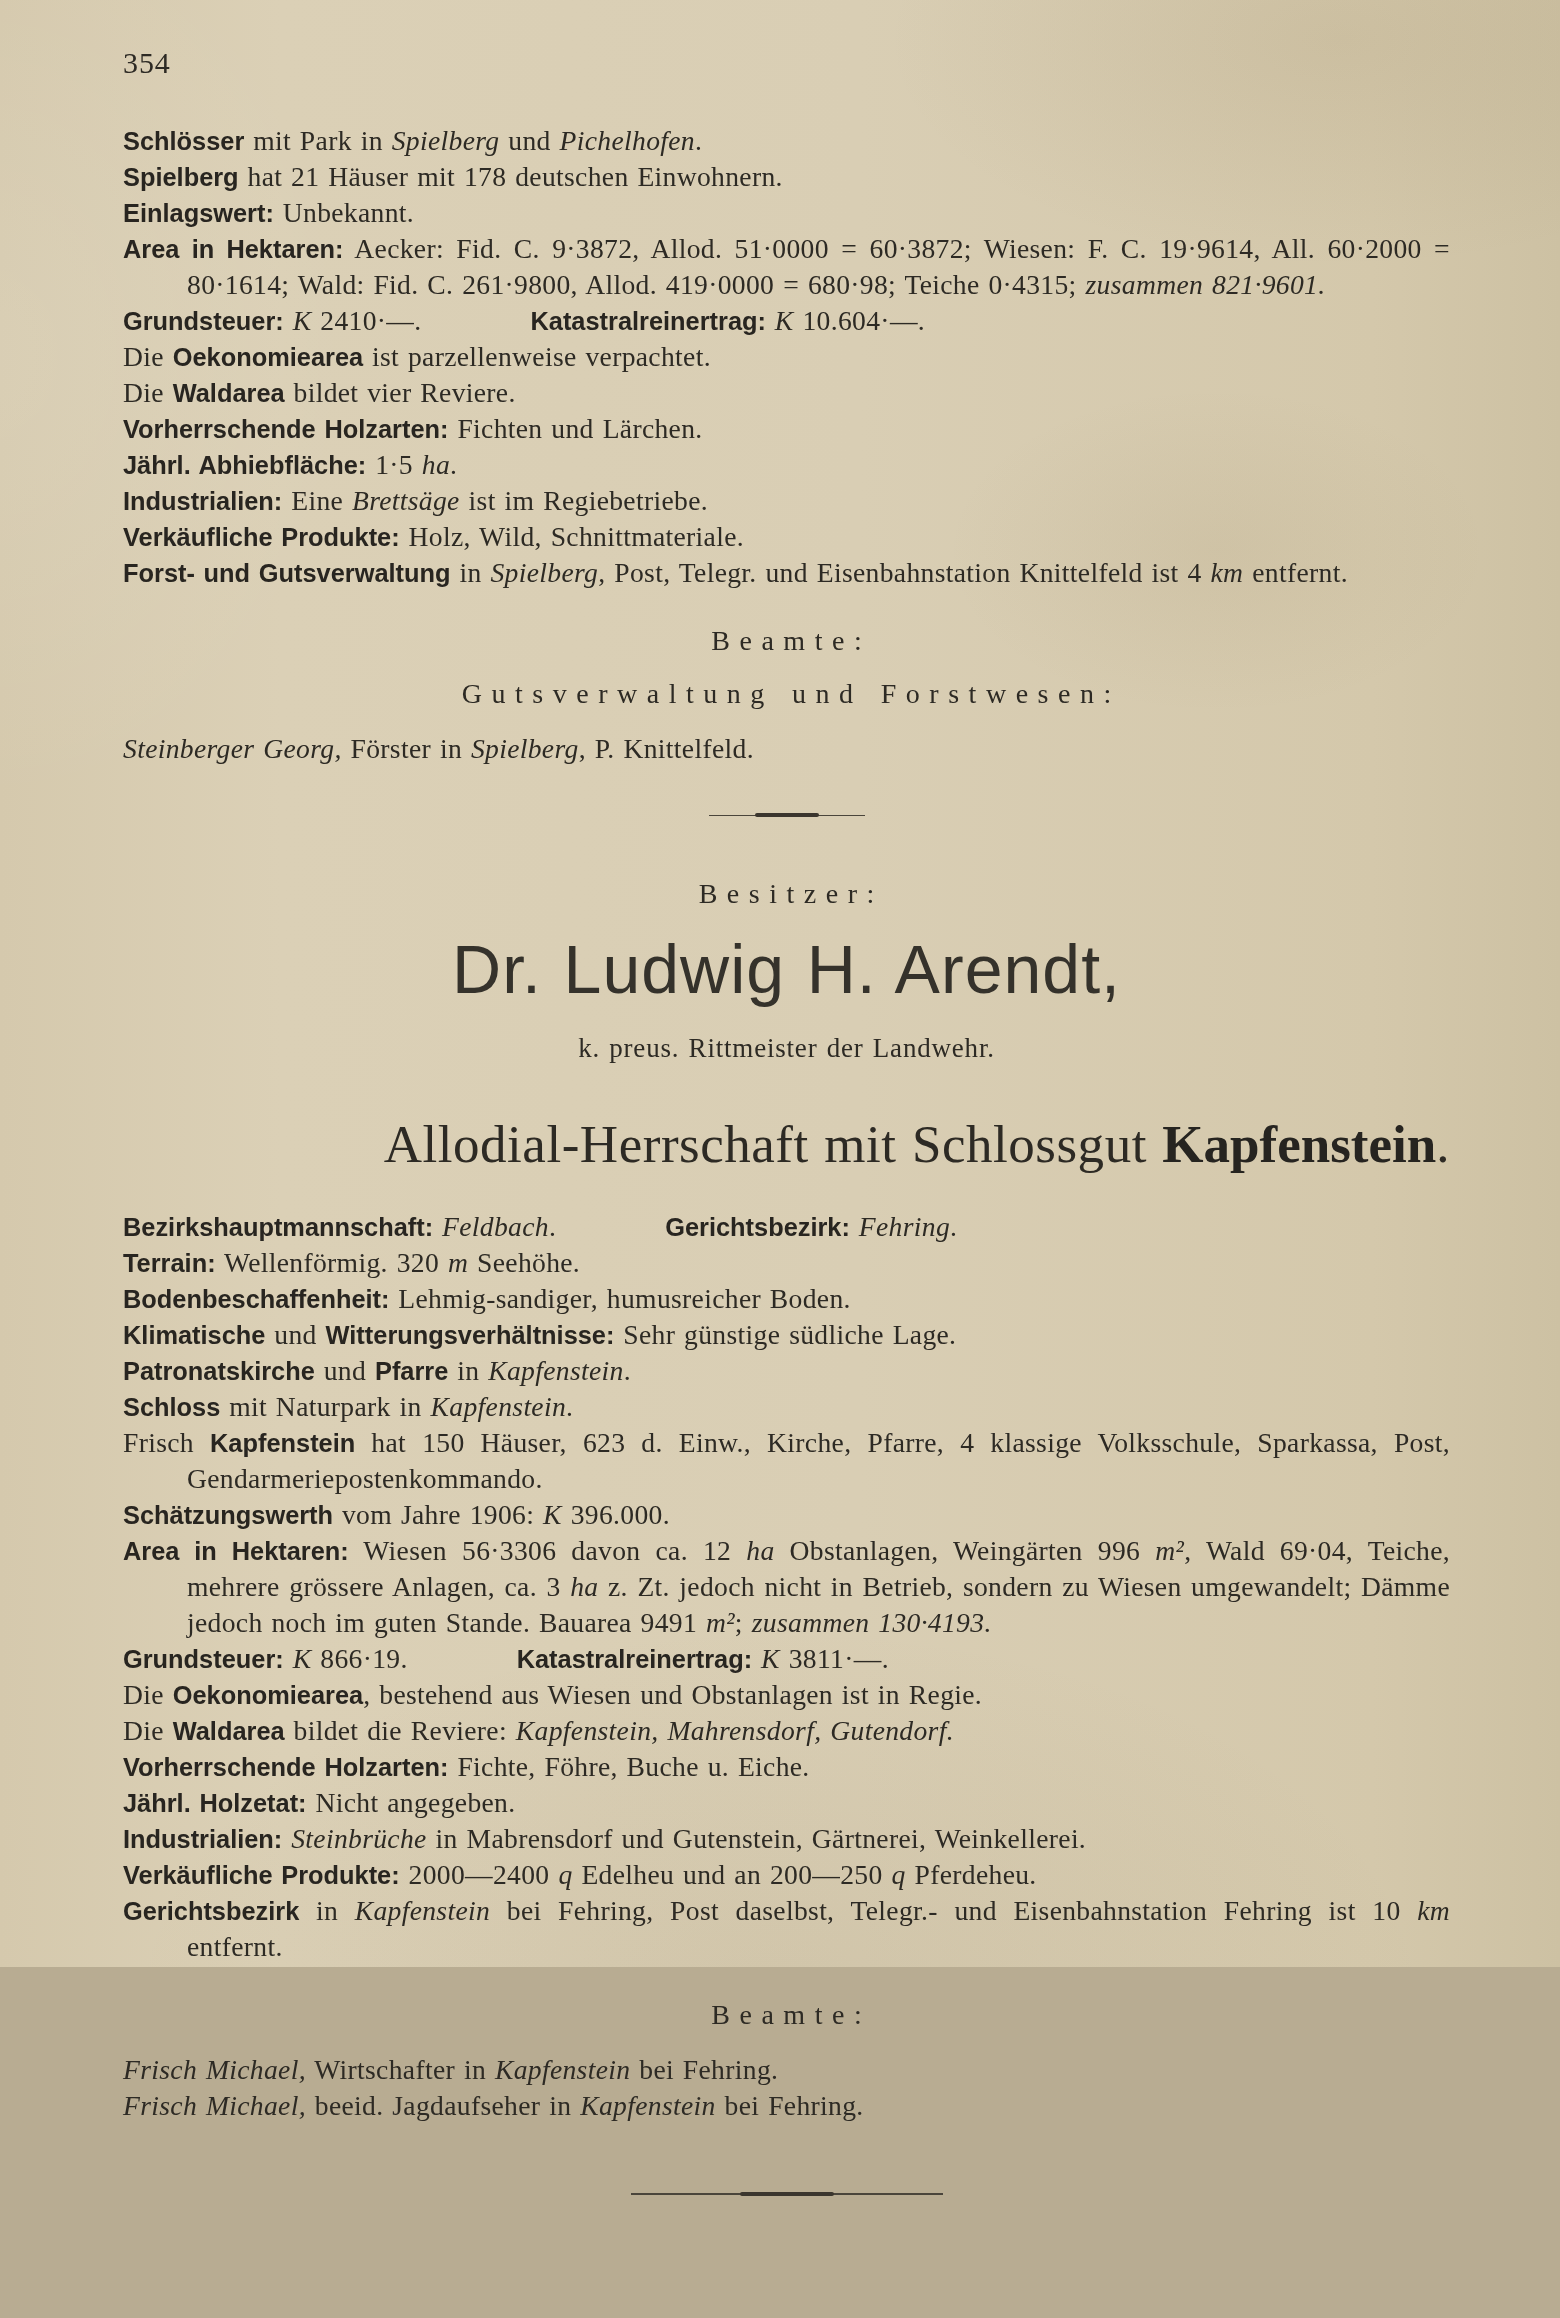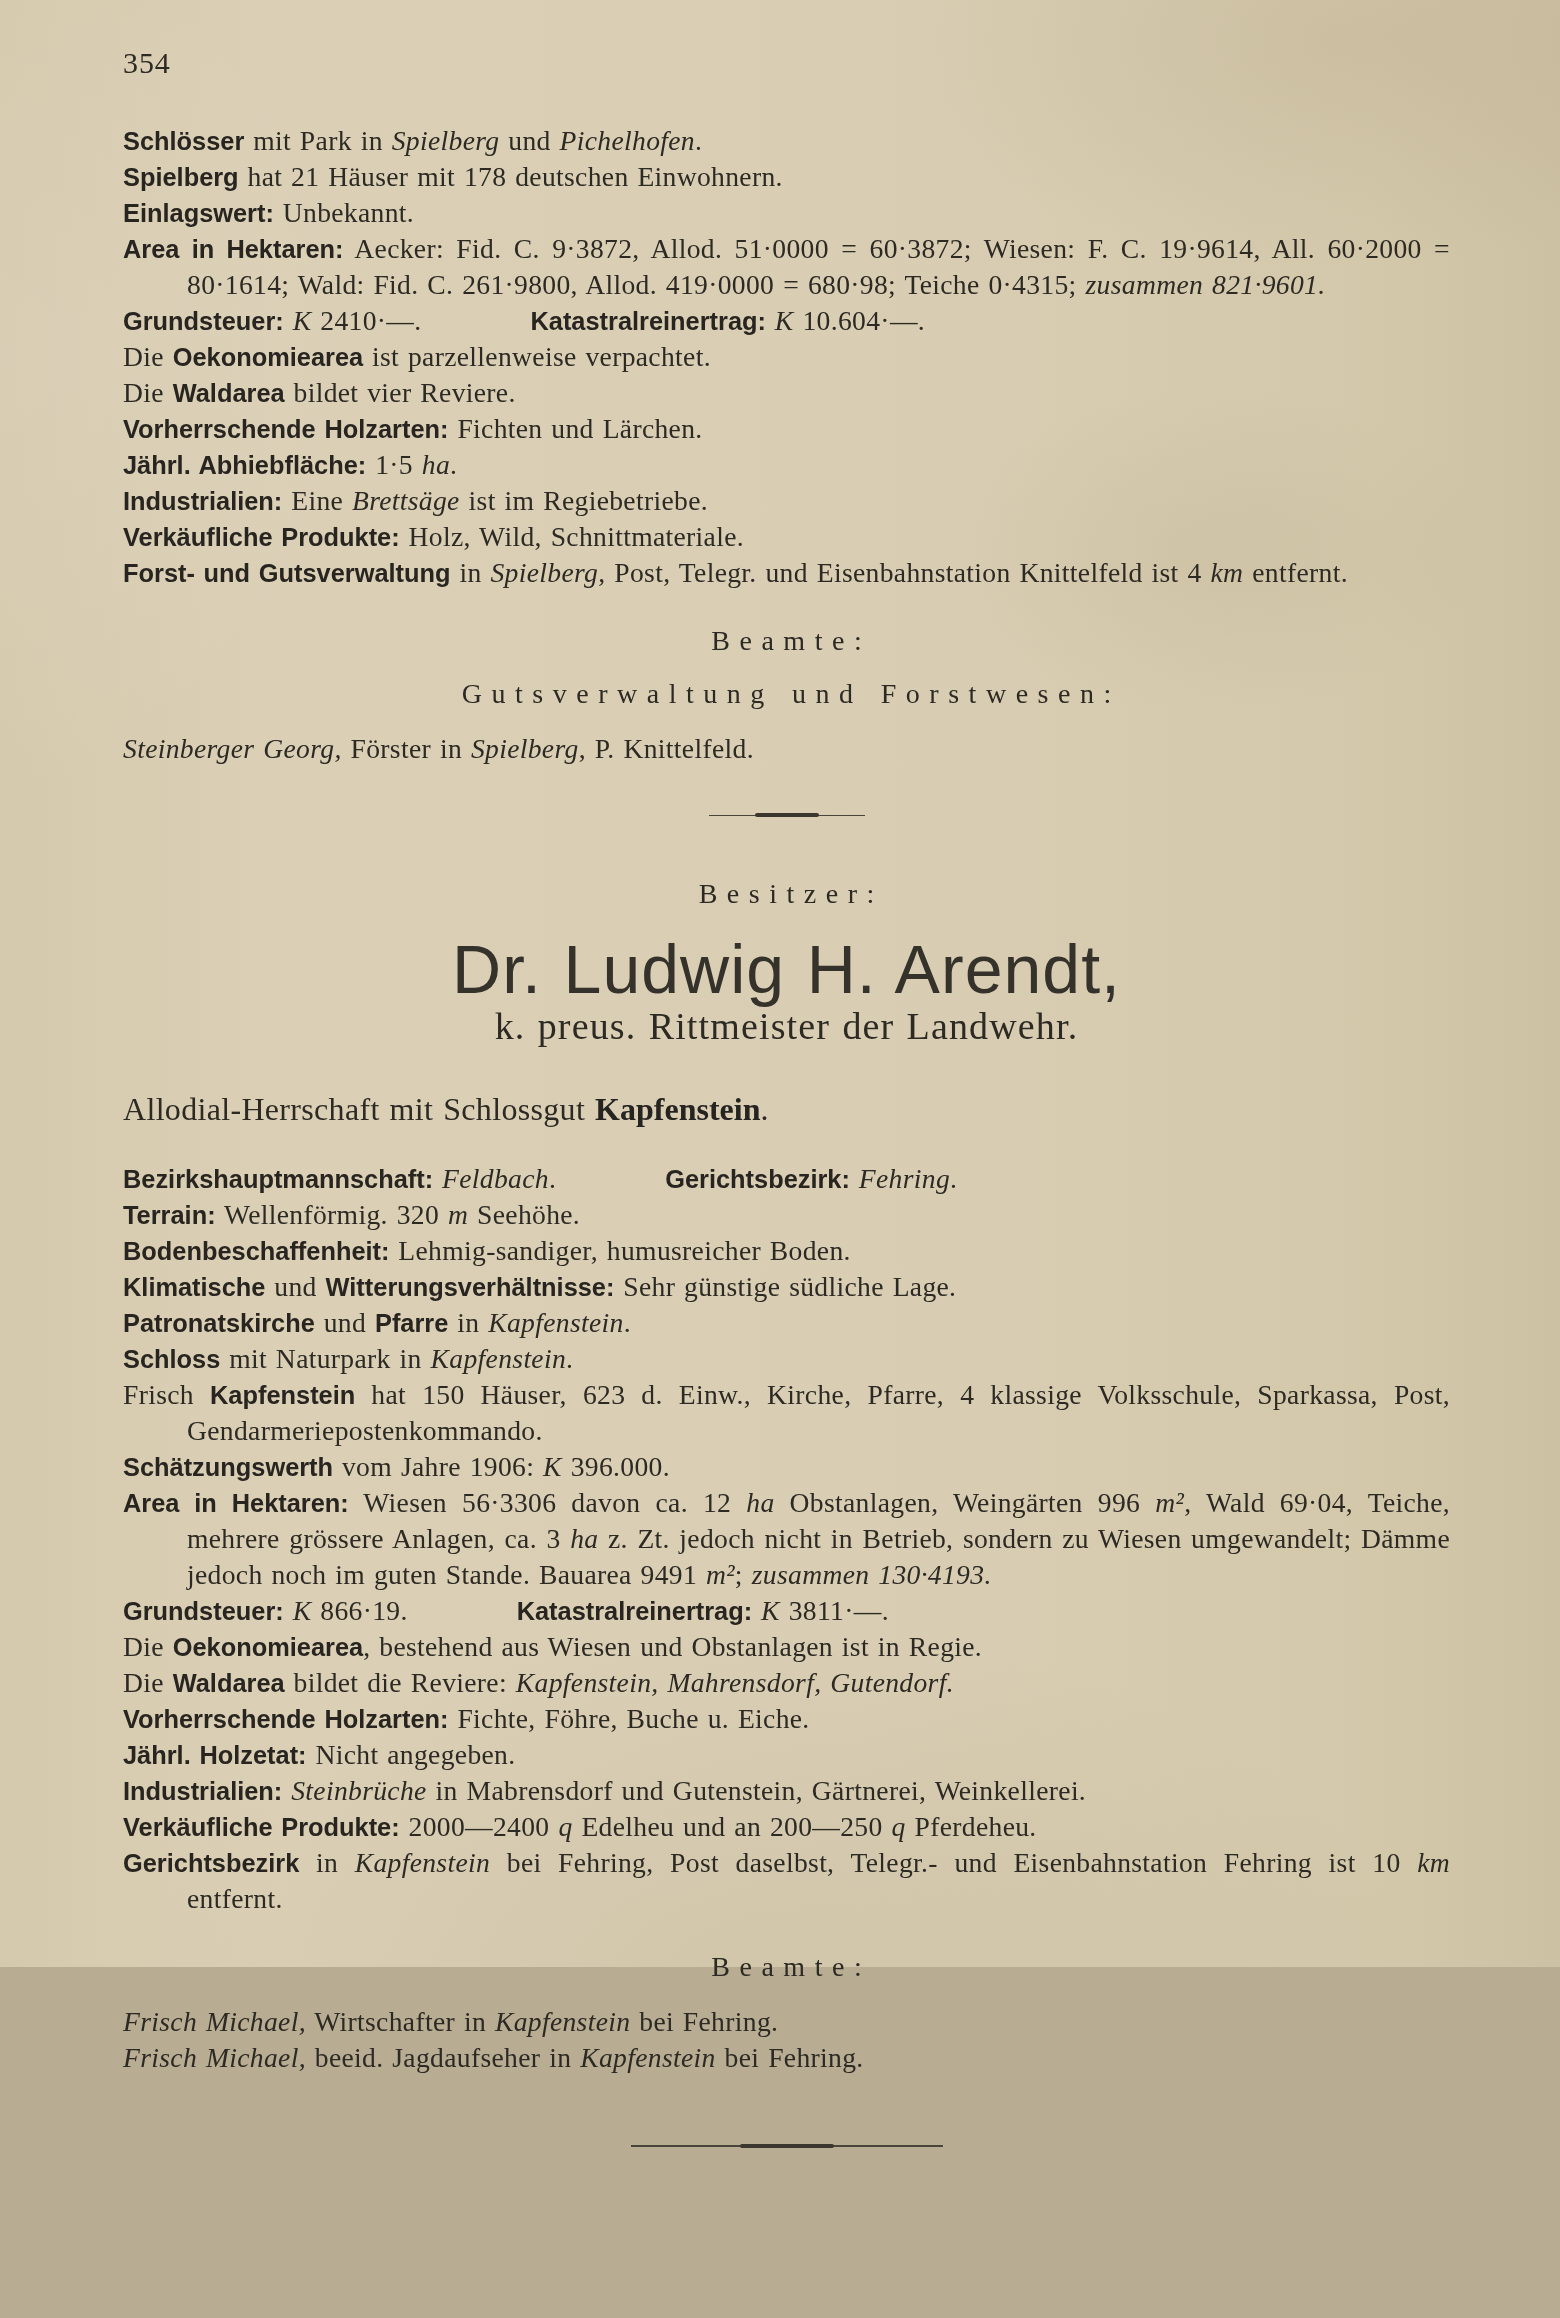--- a/index.html
+++ b/index.html
@@ -75,28 +75,28 @@
     font-family: "Liberation Sans", "DejaVu Sans", sans-serif;
     font-weight: 400;
     font-size: 68px;
     line-height: 1.12;
     letter-spacing: .015em;
     color: #35322b;
     margin-top: 19px;
   }
   .owner-subtitle {
     text-align: center;
-    font-size: 38px;
+    font-size: 27px;
     letter-spacing: .03em;
-    margin-top: 1px;
+    margin-top: 23px;
   }
 
   .estate-heading {
-    text-align: left;
-    font-size: 32px;
+    text-align: right;
+    font-size: 53px;
     line-height: 1.25;
     margin: 45px 0 32px;
     letter-spacing: .01em;
   }
   .estate-heading .seg-b {
     font-family: "Liberation Serif", "DejaVu Serif", serif;
     font-size: 1em;
     color: #262420;
   }
 </style>

